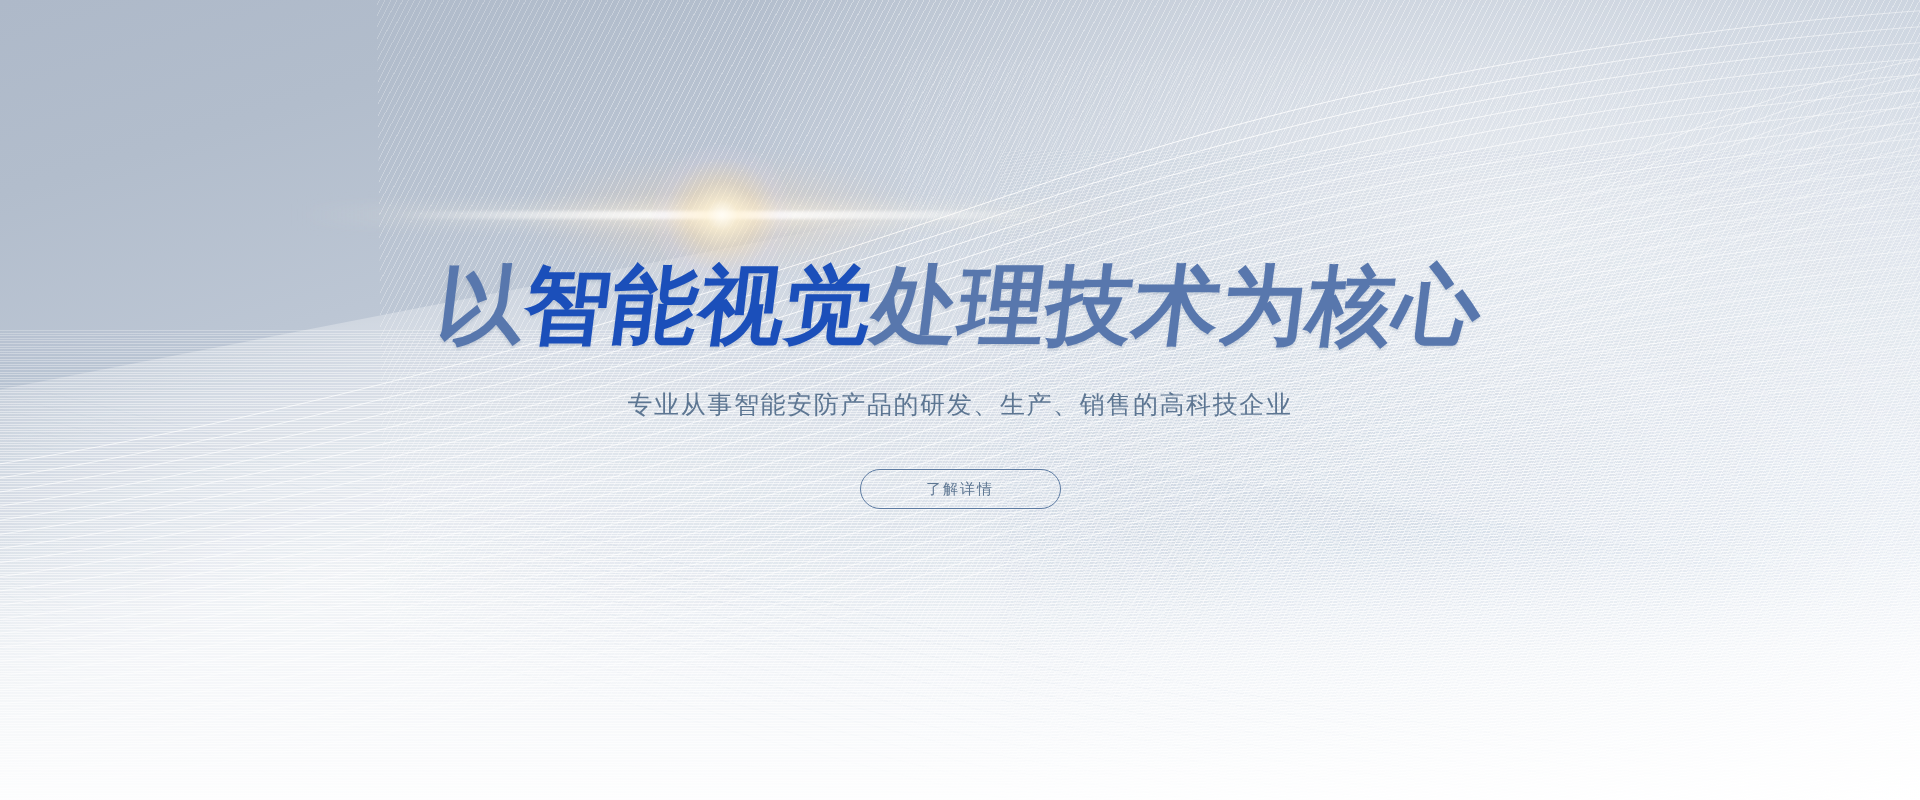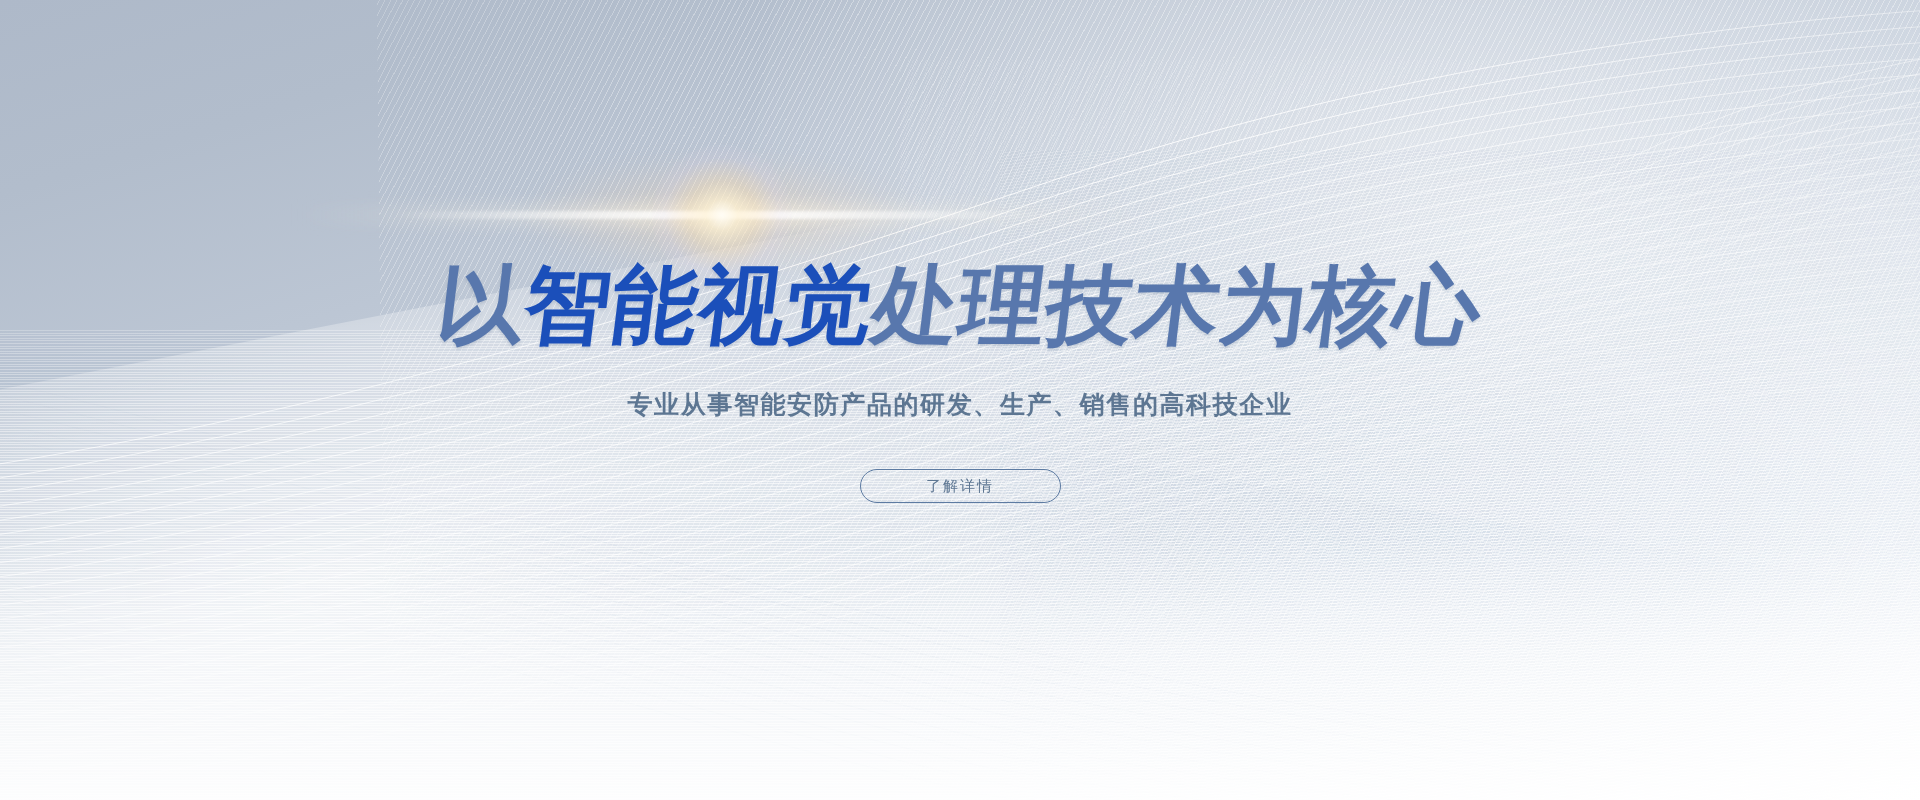--- a/index.html
+++ b/index.html
@@ -152,29 +152,29 @@
     white-space:nowrap;
     transform:skewX(-7deg);
     text-shadow:0 2px 3px rgba(86,108,140,.22);
   }
   .headline-accent{ color:#1b4fba; }
   .headline-muted{ color:#5877ad; }
 
   .hero-subtitle{
     margin-top:40px;
     font-size:25px;
-    font-weight:700;
+    font-weight:400;
     letter-spacing:1.6px;
     color:#5d7692;
     white-space:nowrap;
   }
 
   .hero-cta{
     margin-top:48px;
-    width:201px; height:34px;
+    width:201px; height:40px;
     border:1px solid #5d7ba2;
     border-radius:20px;
     background:transparent;
     color:#5d7692;
     font-size:15px;
     letter-spacing:2px;
     font-family:"Liberation Sans","DejaVu Sans",sans-serif;
     cursor:pointer;
     display:flex; align-items:center; justify-content:center;
   }

